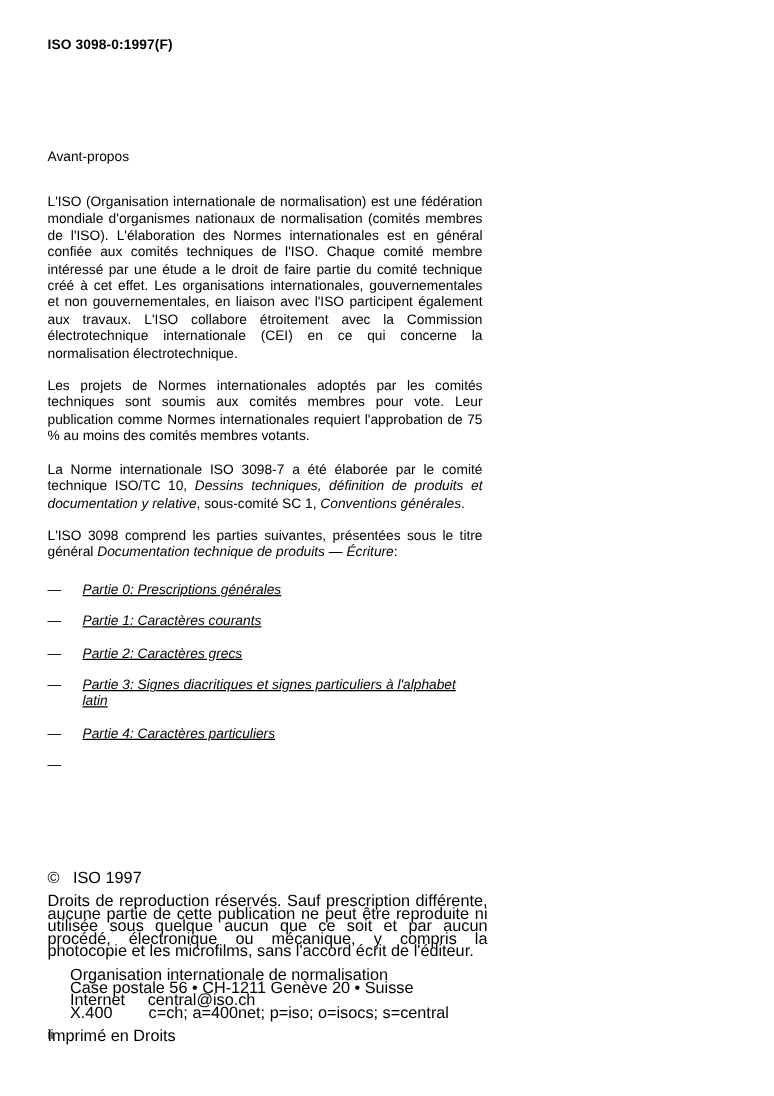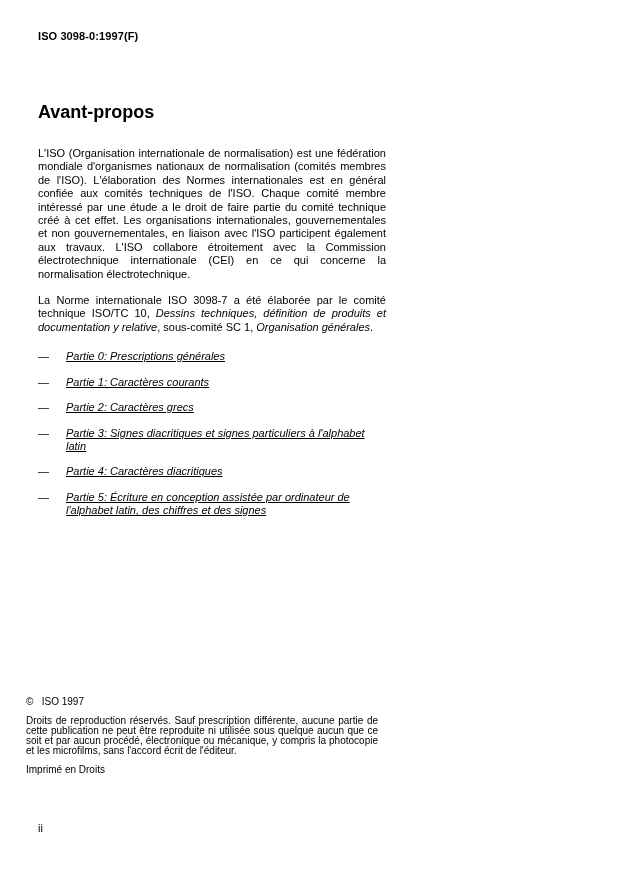--- a/index.html
+++ b/index.html
@@ -21,23 +21,23 @@
     left: 38px;
     top: 30px;
     width: 348px;
   }
   .doc-ref {
     font-size: 11px;
     font-weight: bold;
     letter-spacing: 0.1px;
   }
   .foreword-title {
-    margin-top: 60px;
-    font-size: 18px;
-    font-weight: bold;
+    margin-top: 78px;
+    font-size: 11px;
+    font-weight: normal;
     margin-bottom: 24px;
   }
   .body-par {
     font-size: 11px;
     line-height: 13.4px;
     text-align: justify;
     margin: 4px 0 13px 0;
   }
   .italic { font-style: italic; }
   .parts-list {
@@ -55,24 +55,24 @@
     left: 0;
     top: 0;
     font-style: normal;
   }
   .list-item .item-text {
     font-style: italic;
     text-decoration: underline;
   }
   .copyright-block {
     position: absolute;
-    left: 26px;
+    left: 38px;
     top: 697px;
     width: 352px;
-    font-size: 10px;
+    font-size: 13px;
     line-height: 10px;
   }
   .copyright-line {
     margin-bottom: 9px;
     white-space: pre-wrap;
   }
   .copyright-notice {
     text-align: justify;
     margin-bottom: 9px;
   }
@@ -98,54 +98,61 @@
 
 <div class="page">
   <div class="content">
 
     <div class="doc-ref">ISO 3098-0:1997(F)</div>
 
     <div class="foreword-title">Avant-propos</div>
 
     <p class="body-par">L'ISO (Organisation internationale de normalisation) est une fédération mondiale d'organismes nationaux de normalisation (comités membres de l'ISO). L'élaboration des Normes internationales est en général confiée aux comités techniques de l'ISO. Chaque comité membre intéressé par une étude a le droit de faire partie du comité technique créé à cet effet. Les organisations internationales, gouvernementales et non gouvernementales, en liaison avec l'ISO participent également aux travaux. L'ISO collabore étroitement avec la Commission électrotechnique internationale (CEI) en ce qui concerne la normalisation électrotechnique.</p>
 
+    <p class="body-par">Les projets de Normes internationales adoptés par les comités techniques sont soumis aux comités membres pour vote. Leur publication comme Normes internationales requiert l'approbation de 75 % au moins des comités membres votants.</p>
 
-    <p class="body-par"><span>La Norme internationale ISO 3098-7 a été élaborée par le comité technique ISO/TC 10, </span><span class="italic">Dessins techniques, définition de produits et documentation y relative</span><span>, sous-comité SC 1, </span><span class="italic">Organisation générales</span><span>.</span></p>
+    <p class="body-par"><span>La Norme internationale ISO 3098-7 a été élaborée par le comité technique ISO/TC 10, </span><span class="italic">Dessins techniques, définition de produits et documentation y relative</span><span>, sous-comité SC 1, </span><span class="italic">Conventions générales</span><span>.</span></p>
 
+    <p class="body-par"><span>L'ISO 3098 comprend les parties suivantes, présentées sous le titre général </span><span class="italic">Documentation technique de produits — Écriture</span><span>:</span></p>
 
     <div class="parts-list">
       <div class="list-item">
         <span class="dash">—</span>
         <span class="item-text">Partie 0: Prescriptions générales</span>
       </div>
       <div class="list-item">
         <span class="dash">—</span>
         <span class="item-text">Partie 1: Caractères courants</span>
       </div>
       <div class="list-item">
         <span class="dash">—</span>
         <span class="item-text">Partie 2: Caractères grecs</span>
       </div>
       <div class="list-item">
         <span class="dash">—</span>
         <span class="item-text">Partie 3: Signes diacritiques et signes particuliers à l'alphabet latin</span>
       </div>
       <div class="list-item">
         <span class="dash">—</span>
-        <span class="item-text">Partie 4: Caractères diacritiques</span>
+        <span class="item-text">Partie 4: Caractères particuliers</span>
       </div>
       <div class="list-item">
         <span class="dash">—</span>
-        <span class="item-text">Partie 5: Écriture en conception assistée par ordinateur de l'alphabet latin, des chiffres et des signes</span>
       </div>
     </div>
 
 
   </div>
 
   <div class="copyright-block">
     <div class="copyright-line">©   ISO 1997</div>
     <div class="copyright-notice">Droits de reproduction réservés. Sauf prescription différente, aucune partie de cette publication ne peut être reproduite ni utilisée sous quelque aucun que ce soit et par aucun procédé, électronique ou mécanique, y compris la photocopie et les microfilms, sans l'accord écrit de l'éditeur.</div>
+    <div class="address-block">
+      <div class="address-line">Organisation internationale de normalisation</div>
+      <div class="address-line">Case postale 56 • CH-1211 Genève 20 • Suisse</div>
+      <div class="address-line">Internet     central@iso.ch</div>
+      <div class="address-line">X.400        c=ch; a=400net; p=iso; o=isocs; s=central</div>
+    </div>
     <div class="printed-line">Imprimé en Droits</div>
   </div>
 
   <div class="page-number">ii</div>
 </div>
 
 </body></html>

